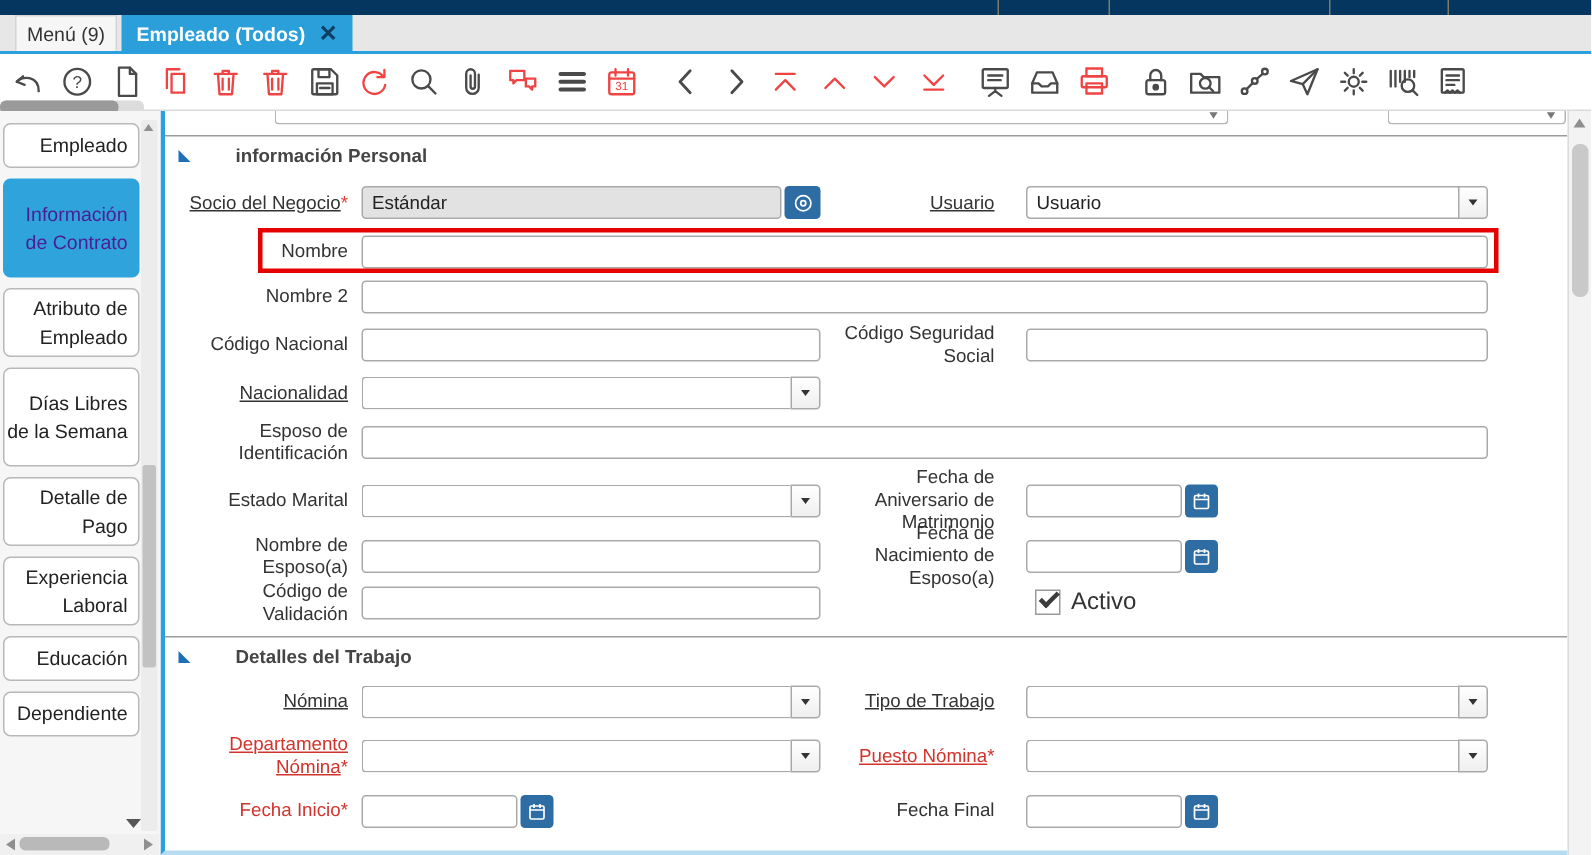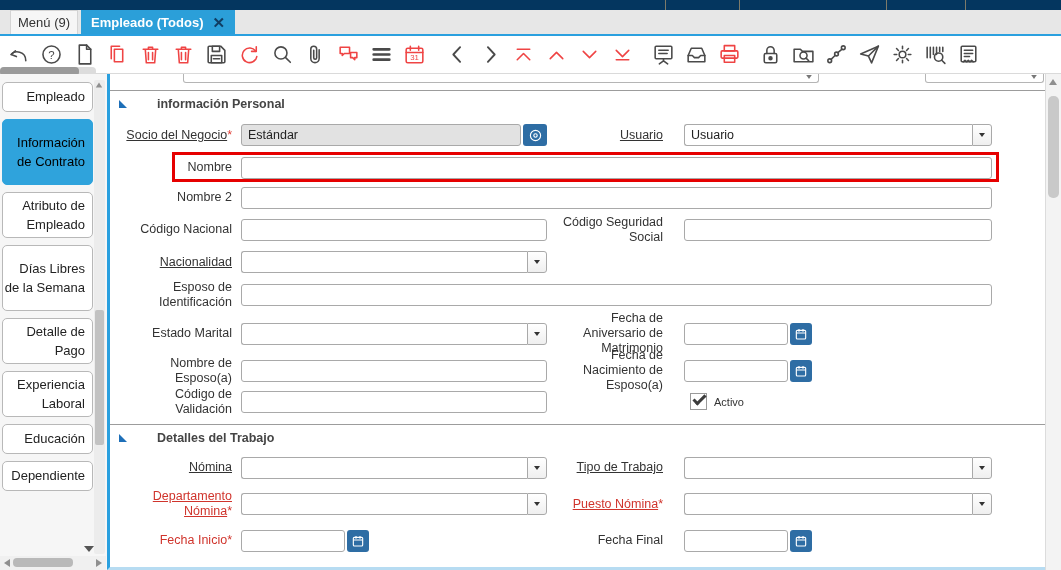--- a/index.html
+++ b/index.html
@@ -29,21 +29,21 @@
   
   .content { display:flex; height:496px; }
 
   
   .sidebar { position:relative; width:107px; flex:0 0 107px; background:#f6f6f6; }
   .sidetabs { position:absolute; left:2px; top:8px; width:91px; }
   .stab { background:#fff; border:1px solid #b8b8b8; border-radius:5px; margin-bottom:7px;
           display:flex; align-items:center; justify-content:flex-end; text-align:right;
           padding-right:7px; font-size:13px; color:#222; line-height:1.5; cursor:pointer; overflow:hidden; }
   .stab.t1{height:30px} .stab.t2{height:46px} .stab.t3{height:66px}
-  .stab.sel { background:#2fa3dc; border-color:#2fa3dc; color:#000000;justify-content:flex-end; }
+  .stab.sel { background:#2fa3dc; border-color:#2fa3dc; color:#4c1d95;justify-content:flex-end; }
   .svscroll { position:absolute; left:94px; top:6px; bottom:16px; width:11px; background:#ececec; border-radius:2px; }
   .svscroll .thumb { position:absolute; left:1px; width:9px; top:230px; height:135px; background:#c2c2c2; border-radius:2px; }
   .tri { width:0; height:0; display:inline-block; }
   .tri-up { border-left:4px solid transparent; border-right:4px solid transparent; border-bottom:6px solid #8f8f8f; }
   .tri-dn { border-left:4px solid transparent; border-right:4px solid transparent; border-top:6px solid #8f8f8f; }
   .tri-lf { border-top:4px solid transparent; border-bottom:4px solid transparent; border-right:6px solid #8f8f8f; }
   .tri-rt { border-top:4px solid transparent; border-bottom:4px solid transparent; border-left:6px solid #8f8f8f; }
   .svscroll .tri-up { position:absolute; left:1px; top:2px; transform:scale(.8); }
   .tabsmore { position:absolute; left:84px; bottom:18px; border-left:5px solid transparent; border-right:5px solid transparent; border-top:6px solid #555; }
   .shscroll { position:absolute; left:0; bottom:0; width:106px; height:14px; background:#f0f0f0; }
@@ -83,21 +83,21 @@
   .sqbtn { width:24px; height:22px; margin-left:2px; background:#2e6da4; border:none; border-radius:3px;
            display:flex; align-items:center; justify-content:center; color:#fff; cursor:pointer; }
   .datecell { display:flex; align-items:center; }
   .datecell .inp { width:104px; flex:0 0 104px; }
   .datecell .sqbtn { width:22px; }
   .hl { position:relative; }
   .redbox { position:absolute; left:62px; top:-1px; width:827px; height:30px; border:3px solid #e60000; pointer-events:none; }
   .chkcell { display:flex; align-items:center; gap:7px; padding-left:6px; }
   .chk { position:relative; width:17px; height:17px; background:#fff; border:1px solid #9a9a9a; cursor:pointer; }
   .chk .tick { position:absolute; left:2px; top:1px; width:13px; height:7px; border-left:3px solid #3c3c3c; border-bottom:3px solid #3c3c3c; transform:rotate(-45deg); transform-origin:center; }
-  .chklbl { font-size:11px; color:#333; }
+  .chklbl { font-size:16px; color:#333; }
 
   
   .vscroll { position:relative; width:16px; flex:0 0 16px; background:#f3f3f3; border-left:1px solid #dcdcdc; }
   .vscroll .tri-up { position:absolute; left:3px; top:5px; }
   .vscroll .thumb { position:absolute; left:2px; top:22px; width:11px; height:102px; background:#c9c9c9; border-radius:5px; }
 </style>
 </head>
 <body>
 
 <div class="screen">

